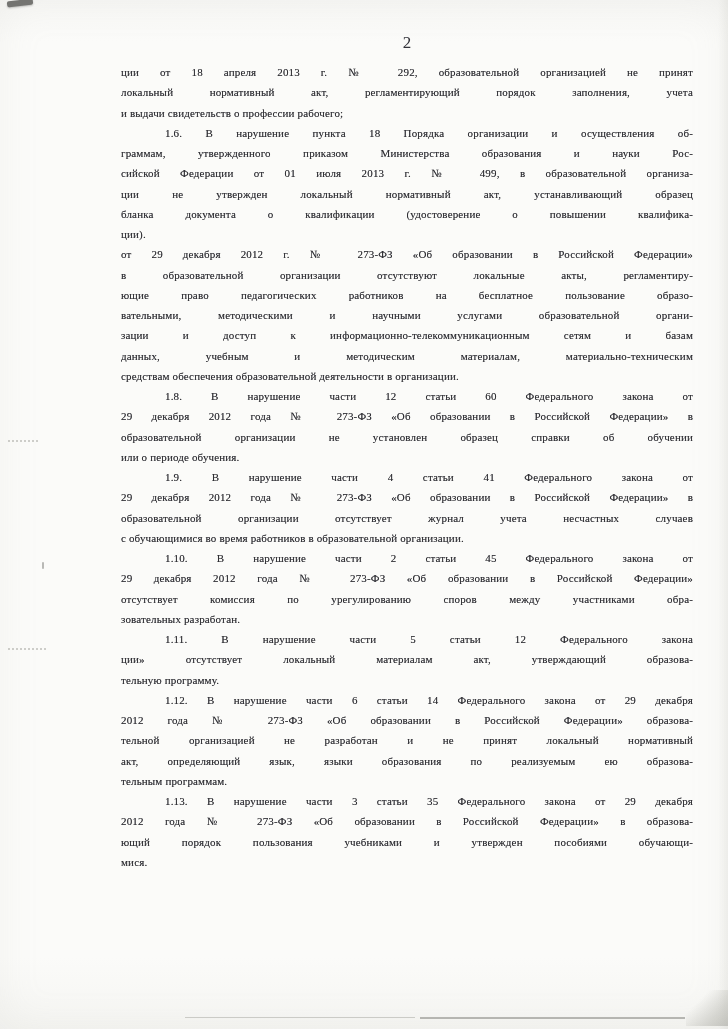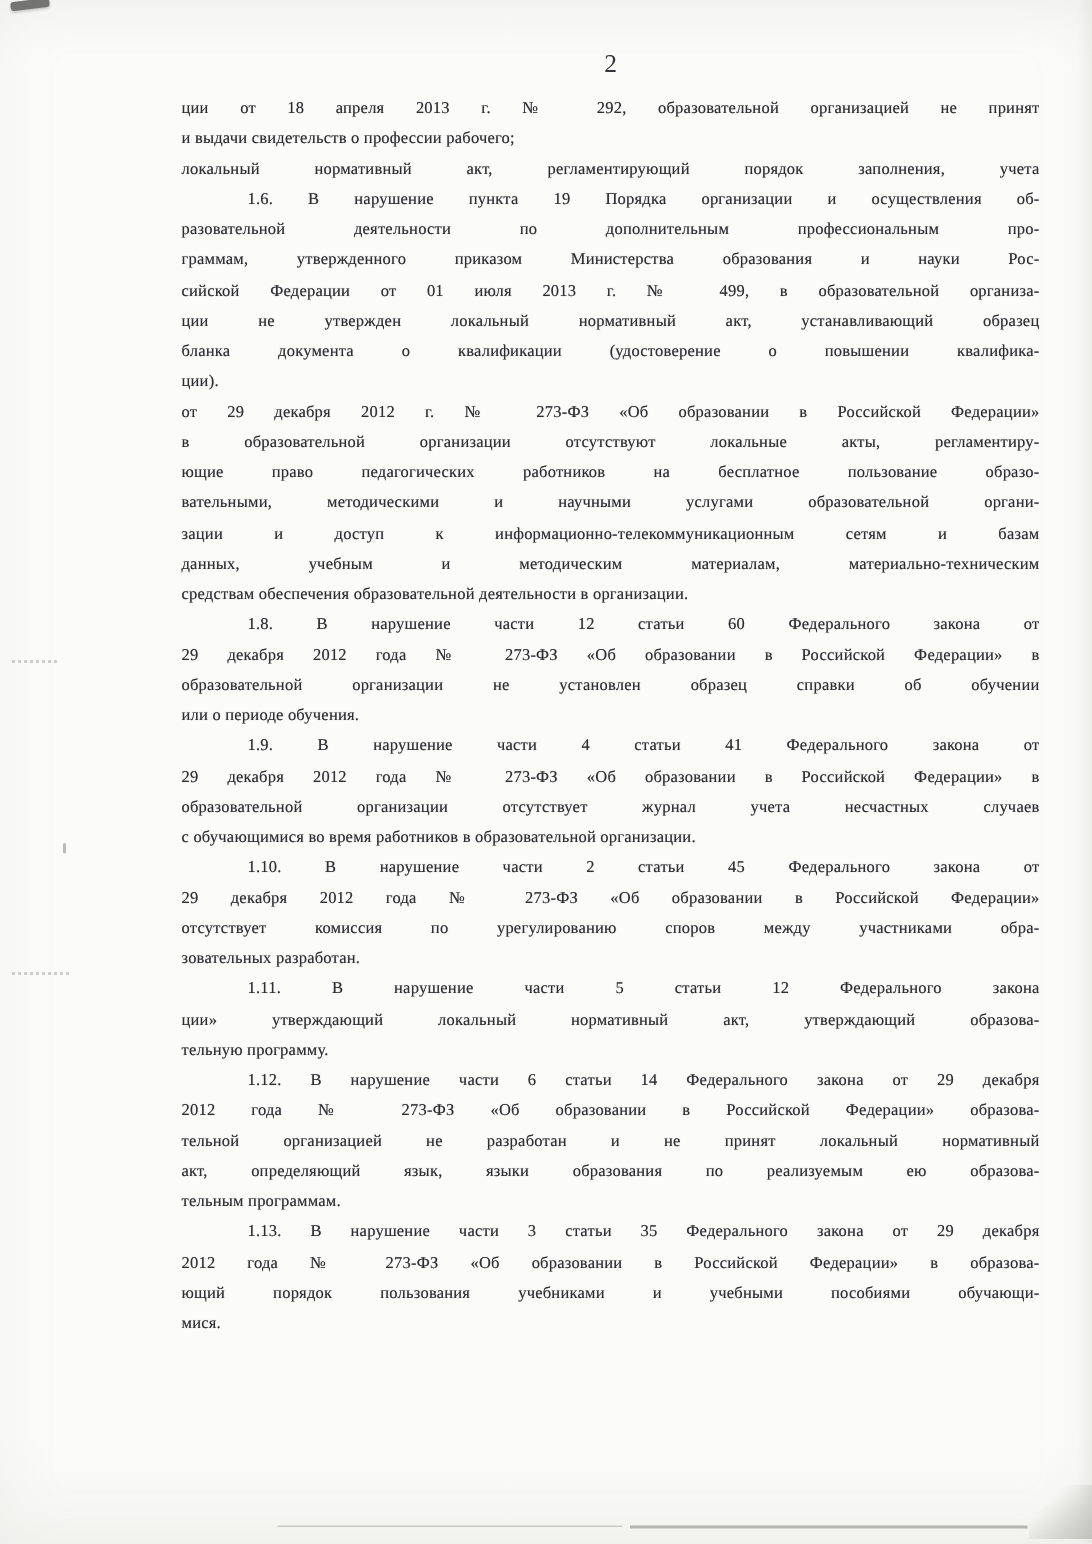--- a/index.html
+++ b/index.html
@@ -73,24 +73,23 @@
   }
 </style>
 </head>
 <body>
 
 <div class="sheet">
   <div class="page-number">2</div>
 
   <div class="text-block">
       <div class="line">ции от 18  апреля 2013 г. № 292, образовательной организацией не принят</div>
+      <div class="line">локальный нормативный акт, регламентирующий порядок заполнения, учета</div>
       <div class="line last">и выдачи свидетельств о профессии рабочего;</div>
-      <div class="line">локальный нормативный акт, регламентирующий порядок заполнения, учета</div>
-      <div class="line indent">1.6. В нарушение пункта 19 Порядка организации и осуществления об-</div>
-      <div class="line">разовательной деятельности по дополнительным профессиональным про-</div>
+      <div class="line indent">1.6. В нарушение пункта 18 Порядка организации и осуществления об-</div>
       <div class="line">граммам, утвержденного приказом Министерства образования и науки Рос-</div>
       <div class="line">сийской Федерации от 01 июля 2013 г. № 499, в образовательной организа-</div>
       <div class="line">ции не утвержден локальный нормативный акт, устанавливающий образец</div>
       <div class="line">бланка документа о квалификации (удостоверение о повышении квалифика-</div>
       <div class="line last">ции).</div>
       <div class="line">от 29 декабря  2012 г. № 273-ФЗ «Об образовании в Российской Федерации»</div>
       <div class="line">в образовательной организации отсутствуют локальные акты, регламентиру-</div>
       <div class="line">ющие право педагогических работников на бесплатное пользование образо-</div>
       <div class="line">вательными, методическими и научными услугами образовательной органи-</div>
       <div class="line">зации и доступ к информационно-телекоммуникационным сетям и базам</div>
@@ -102,30 +101,30 @@
       <div class="line last">или о периоде обучения.</div>
       <div class="line indent">1.9. В нарушение части 4 статьи 41 Федерального закона от</div>
       <div class="line">29 декабря 2012 года № 273-ФЗ «Об образовании в Российской Федерации» в</div>
       <div class="line">образовательной организации отсутствует журнал учета несчастных случаев</div>
       <div class="line last">с обучающимися во время работников в образовательной организации.</div>
       <div class="line indent">1.10. В нарушение части 2 статьи 45 Федерального закона от</div>
       <div class="line">29 декабря 2012 года № 273-ФЗ «Об образовании в Российской Федерации»</div>
       <div class="line">отсутствует комиссия по урегулированию споров между участниками обра-</div>
       <div class="line last">зовательных разработан.</div>
       <div class="line indent">1.11. В нарушение части 5 статьи 12 Федерального закона</div>
-      <div class="line">ции» утверждающий локальный нормативный акт, утверждающий образова-</div>
+      <div class="line">ции» отсутствует локальный материалам акт, утверждающий образова-</div>
       <div class="line last">тельную программу.</div>
       <div class="line indent">1.12. В нарушение части 6 статьи 14 Федерального закона от 29 декабря</div>
       <div class="line">2012 года № 273-ФЗ «Об образовании в Российской Федерации» образова-</div>
       <div class="line">тельной организацией не разработан и не принят локальный нормативный</div>
       <div class="line">акт, определяющий язык, языки образования по реализуемым ею образова-</div>
       <div class="line last">тельным программам.</div>
       <div class="line indent">1.13. В нарушение части 3 статьи 35 Федерального закона от 29 декабря</div>
       <div class="line">2012 года № 273-ФЗ «Об образовании в Российской Федерации» в образова-</div>
-      <div class="line">ющий порядок пользования учебниками и учебными пособиями обучающи-</div>
+      <div class="line">ющий порядок пользования учебниками и утвержден пособиями обучающи-</div>
       <div class="line last">мися.</div>
     </div>
 
   <div class="art mark-top-left"></div>
   <div class="art dash-left-1"></div>
   <div class="art dash-left-2"></div>
   <div class="art speck-left"></div>
   <div class="art line-bottom-1"></div>
   <div class="art line-bottom-2"></div>
   <div class="art smudge-bottom-right"></div>

